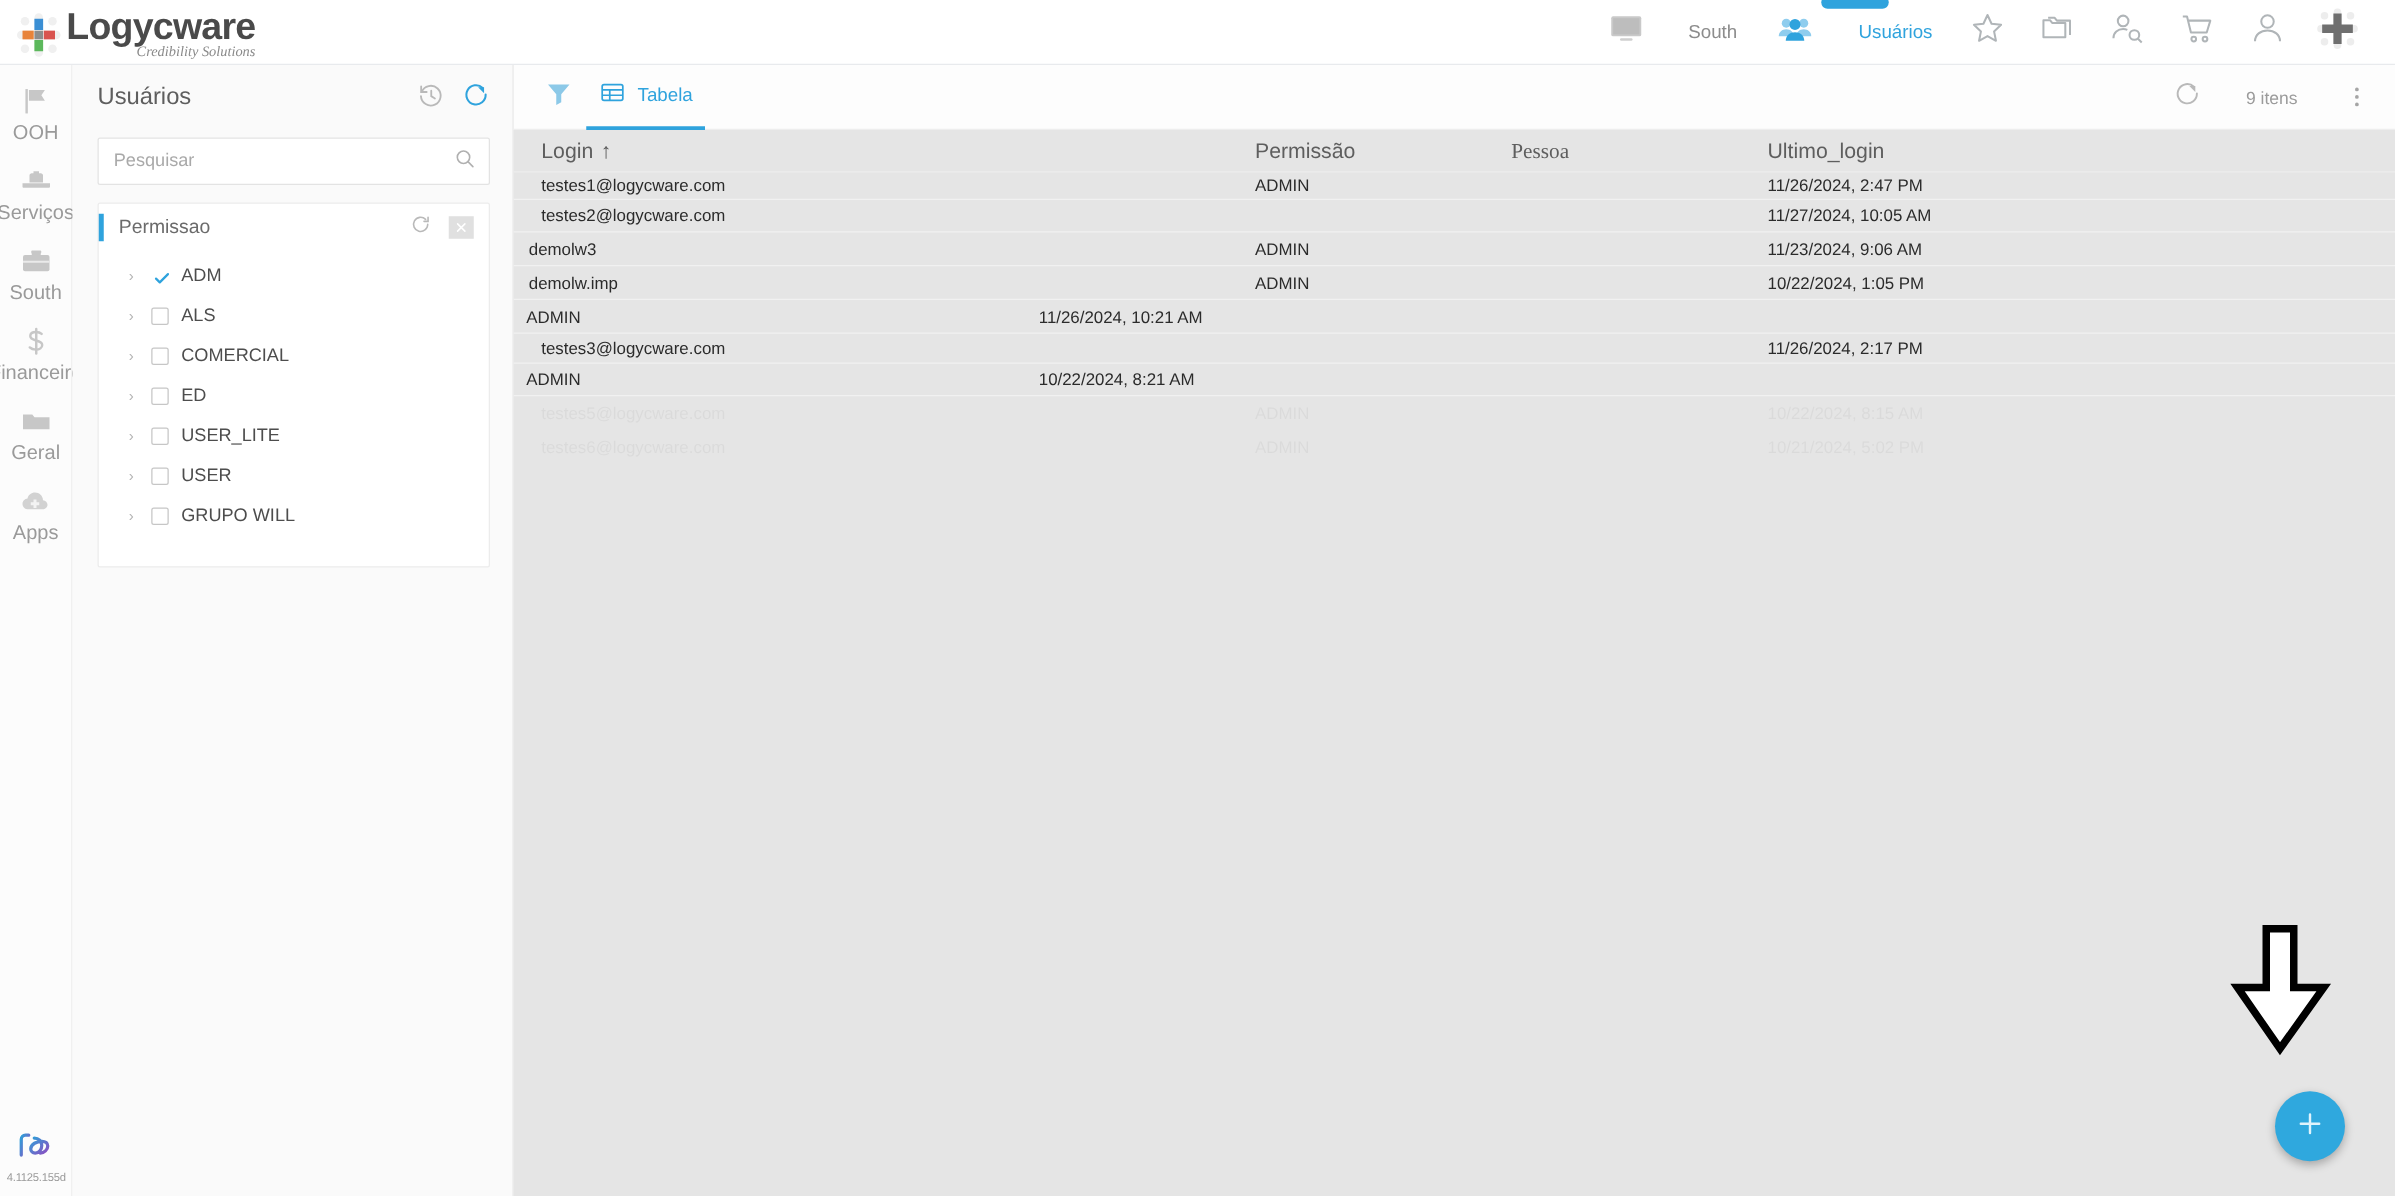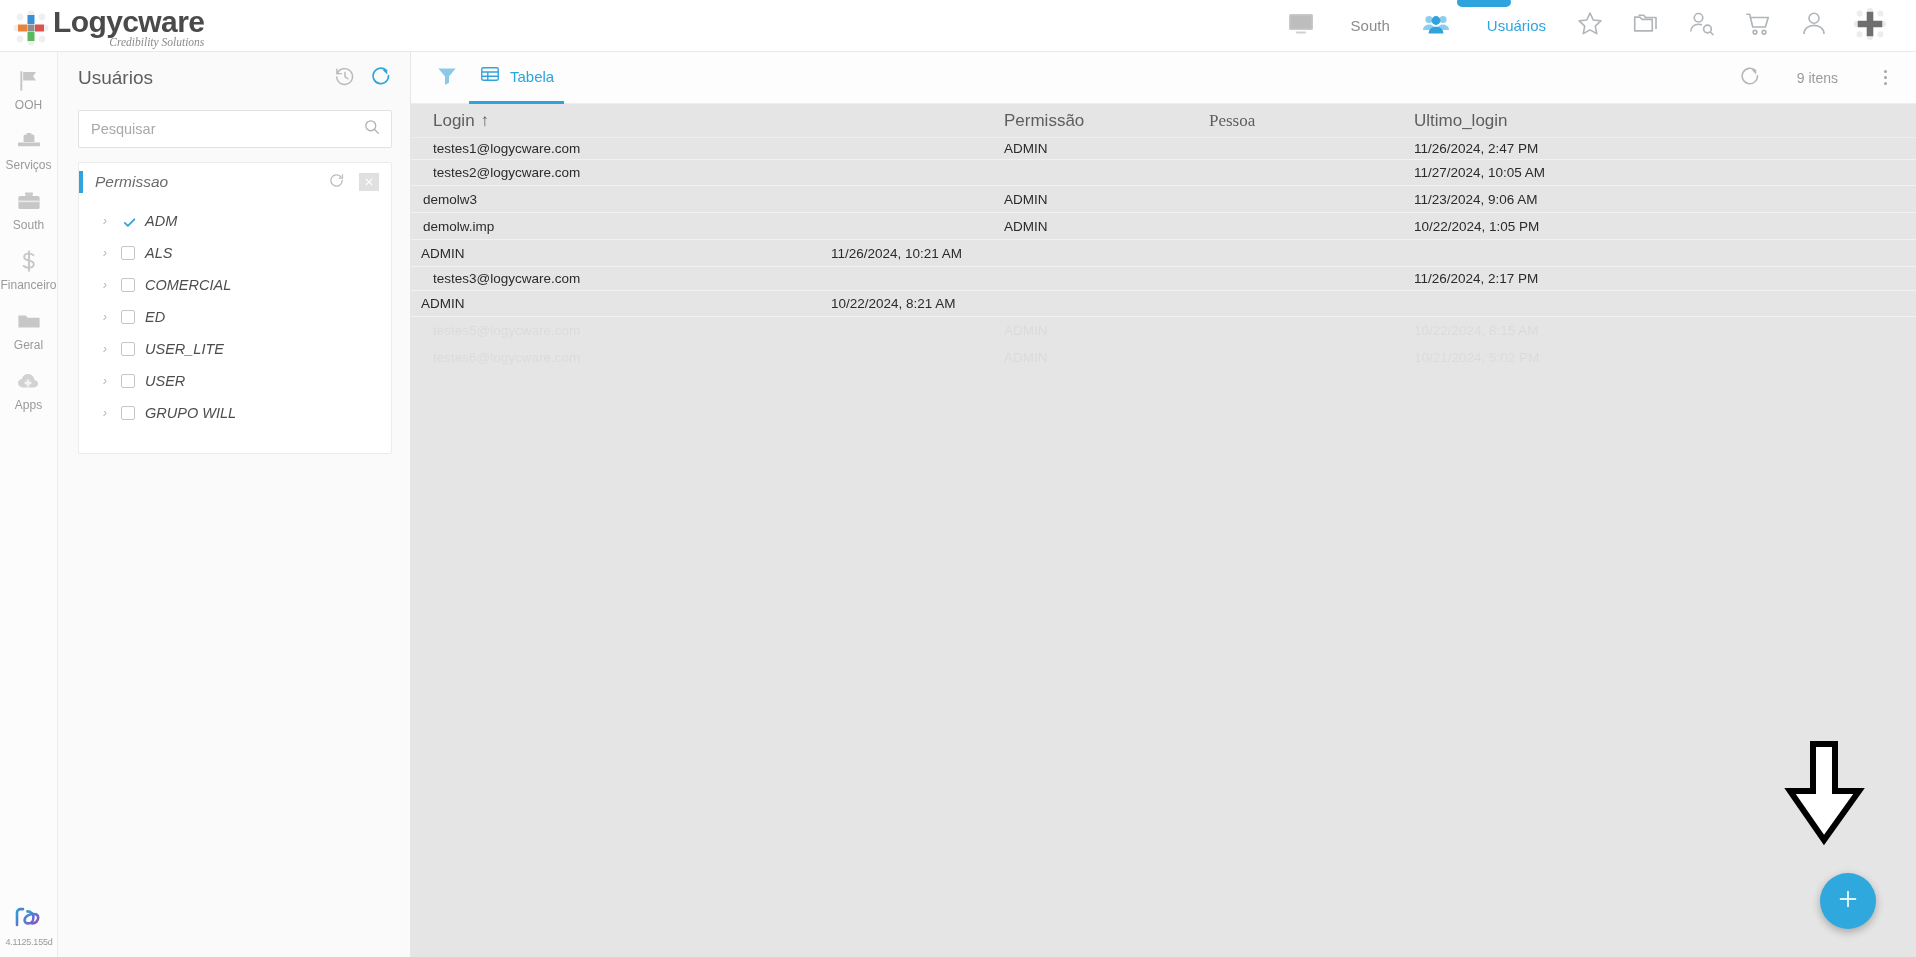--- a/index.html
+++ b/index.html
@@ -63,21 +63,21 @@
     background: #fcfcfc;
     border-right: 1px solid #ececec;
     display: flex; flex-direction: column; align-items: center;
     padding-top: 14px;
   }
   .rail-item {
     width: 58px; display: flex; flex-direction: column;
     align-items: center; margin-bottom: 14px; cursor: pointer;
   }
   .rail-ico { height: 30px; display: flex; align-items: center; justify-content: center; }
-  .rail-lbl { font-size: 12px; color: #9a9a9a; margin-top: 2px; }
+  .rail-lbl { font-size: 16px; color: #9a9a9a; margin-top: 2px; }
 
   .rail-bottom {
     position: absolute; bottom: 10px; left: 0; width: 58px;
     display: flex; flex-direction: column; align-items: center;
   }
   .rail-ver { font-size: 9px; color: #9a9a9a; margin-top: 3px; letter-spacing: -0.2px; }
 
   
   .lpanel {
     position: absolute; top: 52px; left: 58px;
@@ -102,21 +102,20 @@
     flex: 1; border: none; outline: none; background: transparent;
     font-size: 14.5px; color: #0f766e;
     font-family: "Liberation Sans", sans-serif;
   }
   .search-input::placeholder { color: #a9a9a9; }
 
   .facet {
     margin: 14px 18px 0 20px; background: #ffffff;
     border: 1px solid #ececec; border-radius: 2px;
     padding-bottom: 24px;
-    font-style: italic;
   }
   .facet-head {
     height: 38px; display: flex; align-items: center;
     padding: 0 12px 0 0; position: relative;
   }
   .facet-bar { width: 4px; height: 22px; background: #2fa3dd; margin-right: 12px; }
   .facet-title { font-size: 15.5px; color: #6b6b6b; }
   .facet-actions { margin-left: auto; display: flex; align-items: center; gap: 14px; }
   .facet-close {
     width: 20px; height: 18px; background: #e0e0e0;

